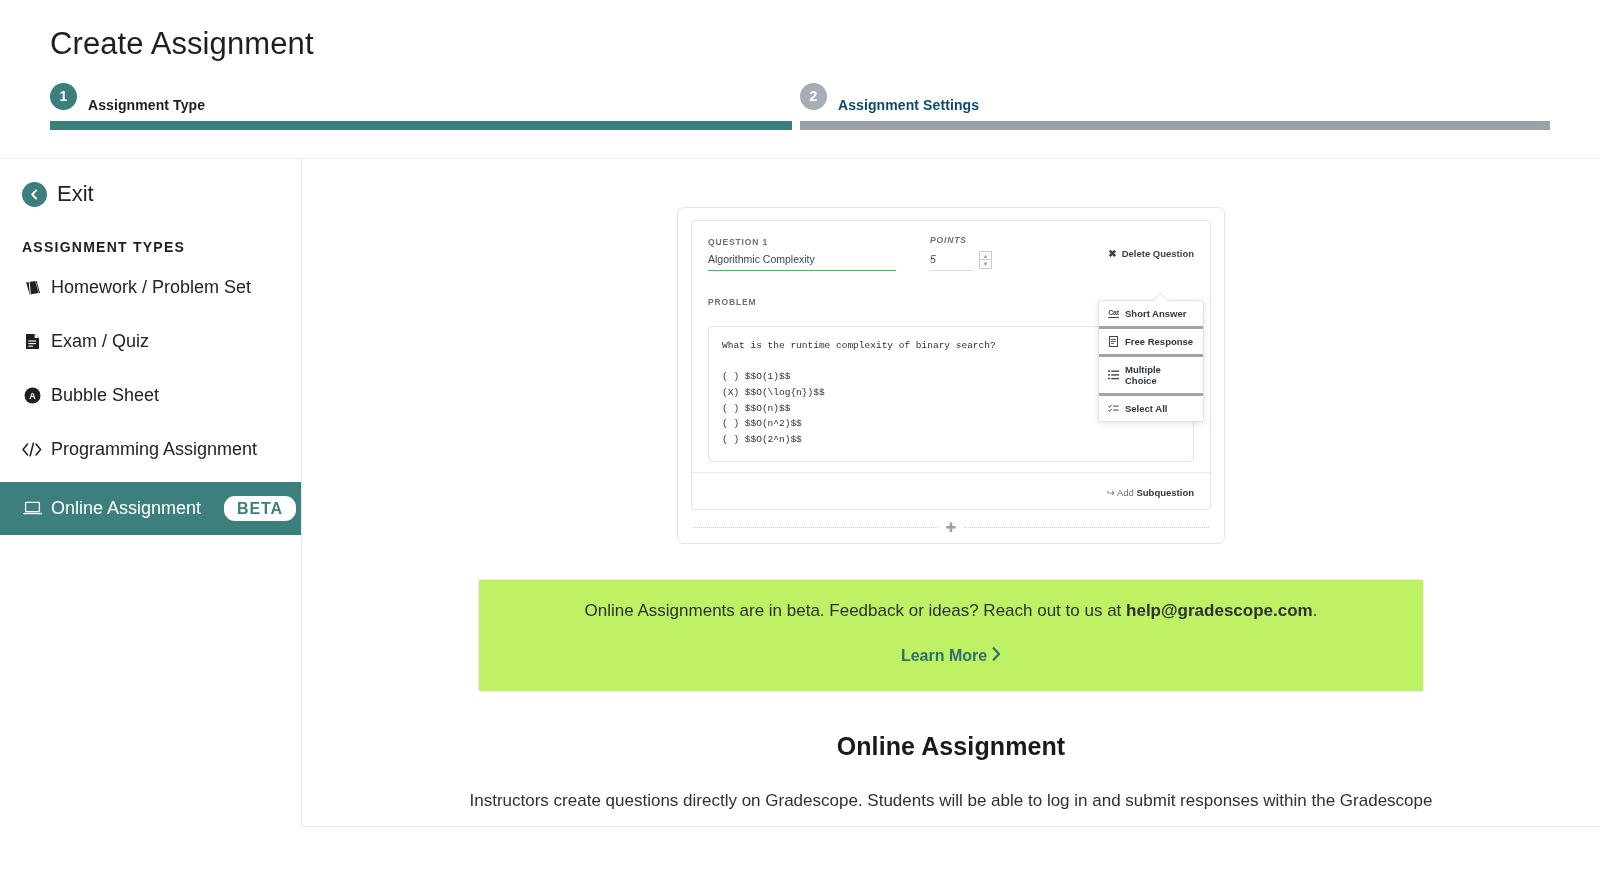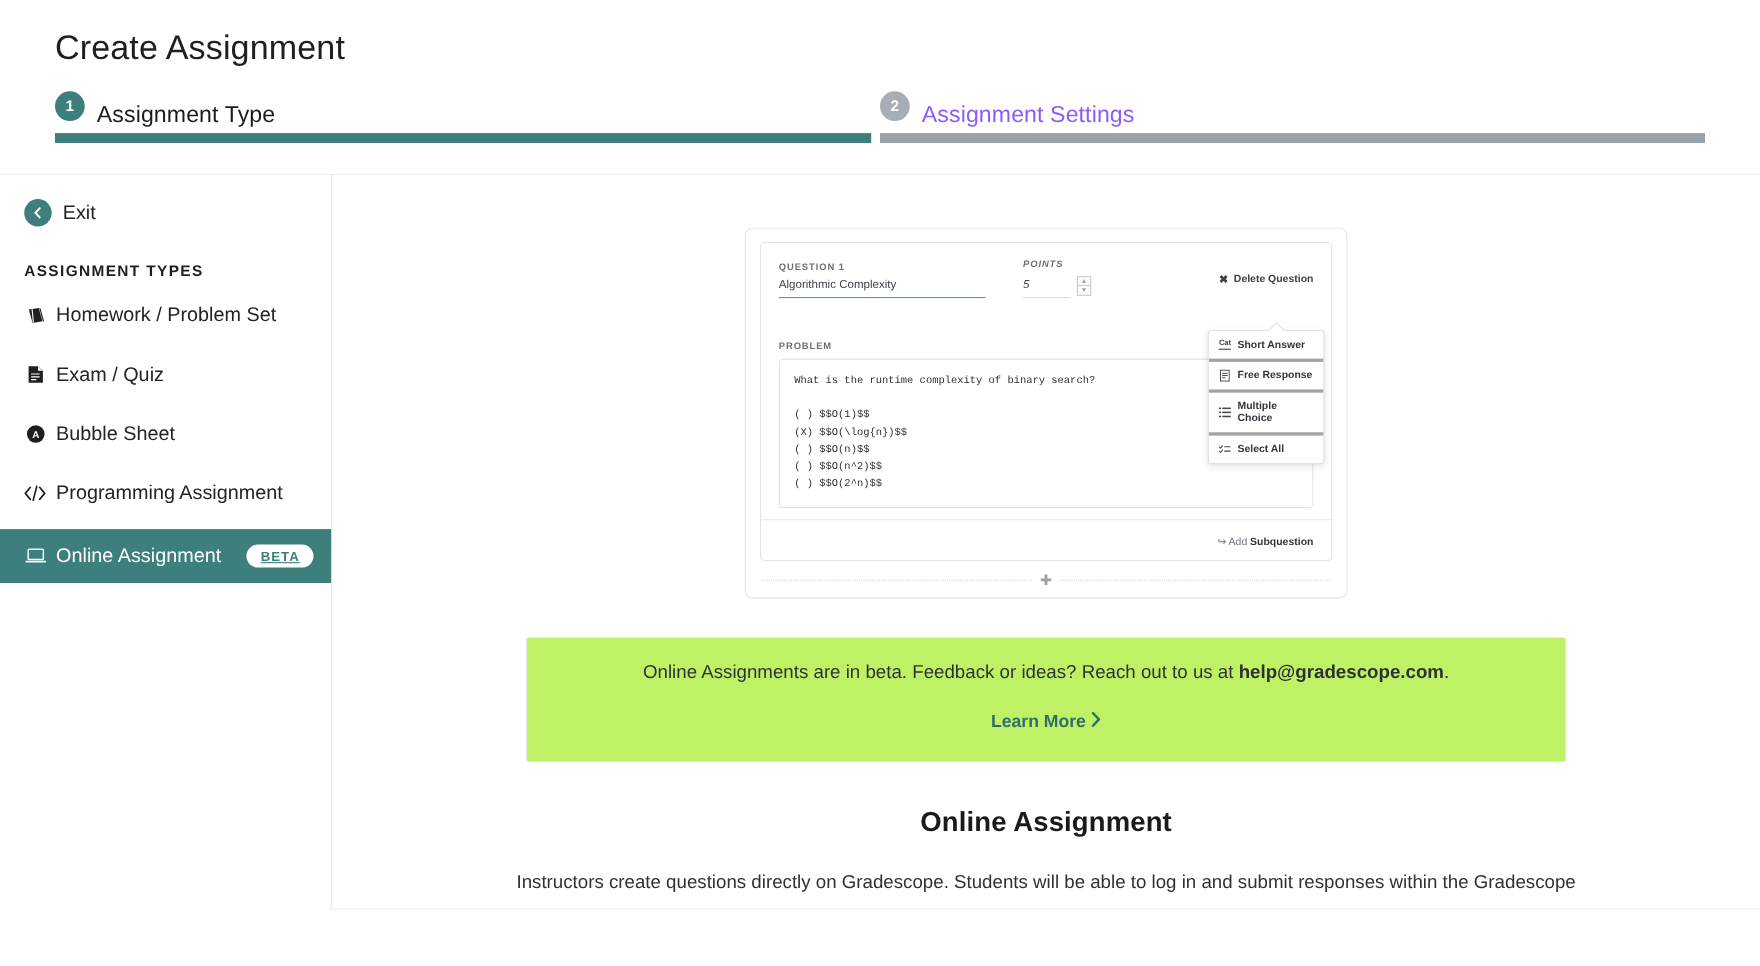--- a/index.html
+++ b/index.html
@@ -50,27 +50,27 @@
     align-items: center;
     justify-content: center;
     color: #ffffff;
     font-size: 14px;
     font-weight: 700;
     flex: 0 0 auto;
   }
   .step-bullet.active { background: #3d7f7d; }
   .step-bullet.inactive { background: #a6adb4; }
   .step-label {
-    font-size: 21px;
-    font-weight: 400;
+    font-size: 14px;
+    font-weight: 700;
     letter-spacing: 0.1px;
     margin-top: 17px;
   }
   .step-label.active { color: #1c1c1c; }
-  .step-label.inactive { color: #8b5cf6; }
+  .step-label.inactive { color: #0c4a6e; }
   .step-bar {
     height: 9px;
     margin-top: 9px;
     margin-right: 8px;
   }
   .step-bar.active { background: #3d7f7d; }
   .step-bar.inactive { background: #9aa2a9; margin-right: 0; }
 
   
   .content-wrap {
@@ -100,21 +100,21 @@
     cursor: pointer;
   }
   .exit-circle {
     width: 25px; height: 25px;
     border-radius: 50%;
     background: #3d7f7d;
     display: flex; align-items: center; justify-content: center;
     flex: 0 0 auto;
   }
   .exit-circle svg { display: block; }
-  .exit-text { font-size: 18px; color: #232323; }
+  .exit-text { font-size: 22px; color: #232323; }
 
   .types-heading {
     font-size: 14px;
     font-weight: 700;
     letter-spacing: 1.25px;
     color: #1e1e1e;
     padding: 26px 0 0 22px;
     text-transform: uppercase;
   }
 
@@ -139,26 +139,25 @@
     flex: 0 0 20px;
     display: flex;
     align-items: center;
     justify-content: center;
   }
   .type-item .ti-icon svg { display: block; }
   .beta-badge {
     margin-left: 14px;
     background: #ffffff;
     color: #3d7f7d;
-    font-size: 12px;
+    font-size: 16px;
     font-weight: 700;
     letter-spacing: 0.9px;
     border-radius: 11px;
     padding: 4px 13px 3px 13px;
-    text-decoration: underline;
   }
 
   
   .main-inner {
     width: 1010px;
     margin: 0 auto;
     padding-top: 48px;
   }
 
   
@@ -525,21 +524,21 @@
               </div>
             </div>
 
             <div class="pv-delete">
               <span class="x">✖</span>
               <span>Delete Question</span>
             </div>
           </div>
 
           <div class="pv-problem-row">
-            <div class="pv-label" style="margin-bottom:0">PROBLEM</div>
+            <div class="pv-label" style="margin-bottom:12px">PROBLEM</div>
             <div class="pv-insert">
               <span class="field-glyph">Cat</span>
               <span>Insert Field</span>
             </div>
           </div>
 
           <div class="code-box">
             <pre>What is the runtime complexity of binary search?
 
 ( ) $$O(1)$$

